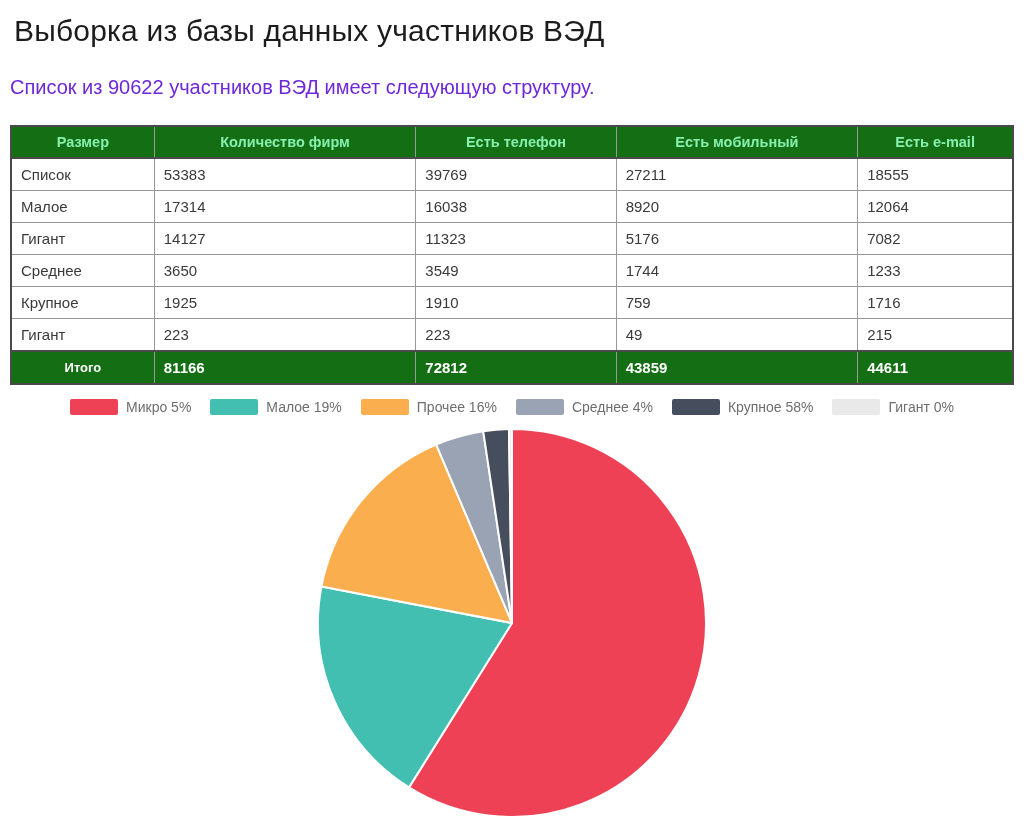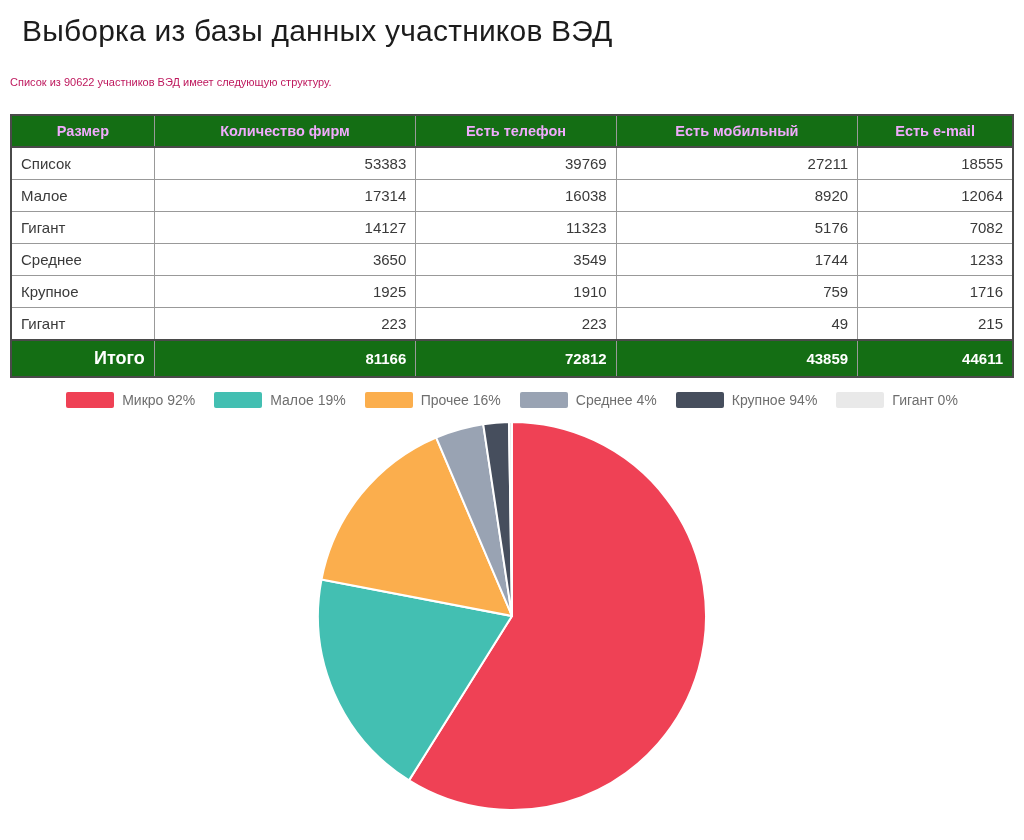--- a/index.html
+++ b/index.html
@@ -9,71 +9,71 @@
     font-family: "Liberation Sans", "DejaVu Sans", sans-serif;
   }
   .page {
     width: 1024px;
     height: 840px;
     box-sizing: border-box;
     padding: 8px 10px 0 10px;
     overflow: hidden;
   }
   h1.title {
-    margin: 6px 0 28px 12px;
+    margin: 6px 0 28px 4px;
     font-size: 30px;
     font-weight: 400;
     color: #1c1c1c;
     letter-spacing: 0.2px;
   }
   p.subtitle {
     margin: 0 0 26px 0;
-    font-size: 11px;
-    color: #be185d;
+    font-size: 20px;
+    color: #6d28d9;
   }
   table.ved {
     width: 100%;
     border-collapse: collapse;
     table-layout: fixed;
     border: 2px solid #4a4a4a;
     font-size: 15px;
   }
   table.ved col.c1 { width: 14.3%; }
   table.ved col.c2 { width: 26.1%; }
   table.ved col.c3 { width: 20.0%; }
   table.ved col.c4 { width: 24.1%; }
   table.ved col.c5 { width: 15.5%; }
   table.ved th, table.ved td {
     border: 1px solid #999999;
     padding: 7px 9px;
     box-sizing: border-box;
   }
   table.ved thead th {
     background: #146e14;
-    color: #f0abfc;
+    color: #86efac;
     font-weight: 700;
     font-size: 14.5px;
     text-align: center;
     border-bottom: 2px solid #4a4a4a;
   }
   table.ved tbody td.c-size {
     text-align: left;
     color: #3a3a3a;
   }
   table.ved td.c-num {
-    text-align: right;
+    text-align: left;
     color: #3a3a3a;
   }
   table.ved tfoot th, table.ved tfoot td {
     background: #146e14;
     color: #ffffff;
     font-weight: 700;
     border-top: 2px solid #4a4a4a;
   }
-  table.ved tfoot th.t-label { text-align: right; font-size: 18px; }
+  table.ved tfoot th.t-label { text-align: center; font-size: 13px; }
   table.ved tfoot td.c-num { color: #ffffff; }
   .chart-section { margin-top: 12px; }
   .legend {
     display: flex;
     justify-content: center;
     align-items: center;
     gap: 19px;
     height: 20px;
   }
   .legend-item {
@@ -175,37 +175,37 @@
           <td class="c-num">43859</td>
           <td class="c-num">44611</td>
         </tr>
     </tfoot>
   </table>
 
   <div class="chart-section">
     <div class="legend" id="legend">
         <div class="legend-item">
           <span class="swatch" style="background: rgb(239, 65, 85);"></span>
-          <span class="legend-label">Микро 92%</span>
+          <span class="legend-label">Микро 5%</span>
         </div>
         <div class="legend-item">
           <span class="swatch" style="background: rgb(67, 191, 178);"></span>
           <span class="legend-label">Малое 19%</span>
         </div>
         <div class="legend-item">
           <span class="swatch" style="background: rgb(251, 174, 77);"></span>
           <span class="legend-label">Прочее 16%</span>
         </div>
         <div class="legend-item">
           <span class="swatch" style="background: rgb(153, 163, 179);"></span>
           <span class="legend-label">Среднее 4%</span>
         </div>
         <div class="legend-item">
           <span class="swatch" style="background: rgb(70, 78, 93);"></span>
-          <span class="legend-label">Крупное 94%</span>
+          <span class="legend-label">Крупное 58%</span>
         </div>
         <div class="legend-item">
           <span class="swatch" style="background: rgb(233, 233, 233);"></span>
           <span class="legend-label">Гигант 0%</span>
         </div>
       </div>
     <div class="pie-wrap">
       <svg id="pie" width="420" height="394" viewBox="0 0 420 394" xmlns="http://www.w3.org/2000/svg">
           <path d="M 210 197 L 210.00 3.00 A 194 194 0 1 1 107.01 361.40 Z" fill="#ef4155" stroke="#ffffff" stroke-width="2" stroke-linejoin="round"></path>
           <path d="M 210 197 L 107.01 361.40 A 194 194 0 0 1 19.47 160.49 Z" fill="#43bfb2" stroke="#ffffff" stroke-width="2" stroke-linejoin="round"></path>

